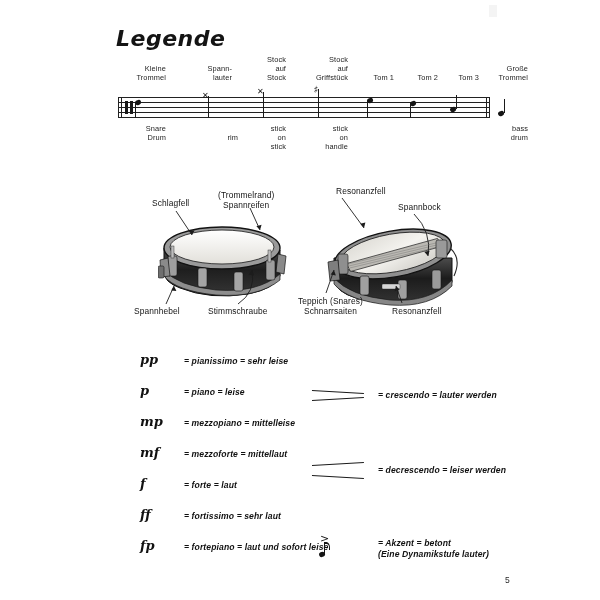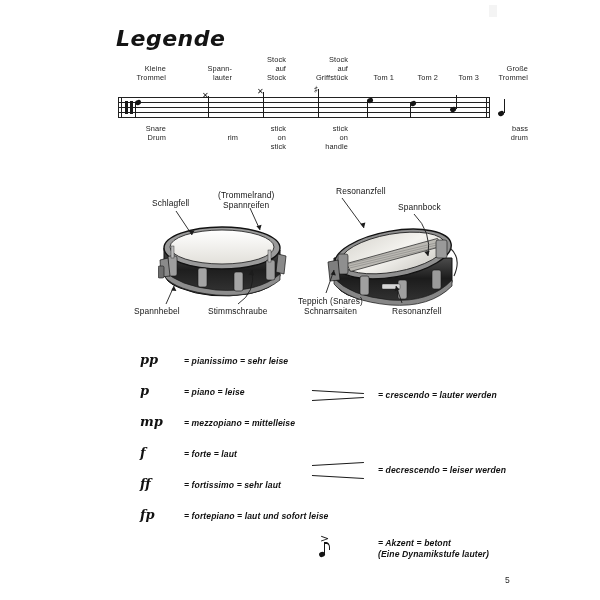--- a/index.html
+++ b/index.html
@@ -483,20 +483,24 @@
     </div>
     <div class="dyn-row">
       <div class="dyn-sym">p</div>
       <div class="dyn-txt">= piano = leise</div>
     </div>
     <div class="dyn-row">
       <div class="dyn-sym">mp</div>
       <div class="dyn-txt">= mezzopiano = mittelleise</div>
     </div>
     <div class="dyn-row">
+      <div class="dyn-sym">mf</div>
+      <div class="dyn-txt">= mezzoforte = mittellaut</div>
+    </div>
+    <div class="dyn-row">
       <div class="dyn-sym">f</div>
       <div class="dyn-txt">= forte = laut</div>
     </div>
     <div class="dyn-row">
       <div class="dyn-sym">ff</div>
       <div class="dyn-txt">= fortissimo = sehr laut</div>
     </div>
     <div class="dyn-row">
       <div class="dyn-sym">fp</div>
       <div class="dyn-txt">= fortepiano = laut und sofort leise</div>

